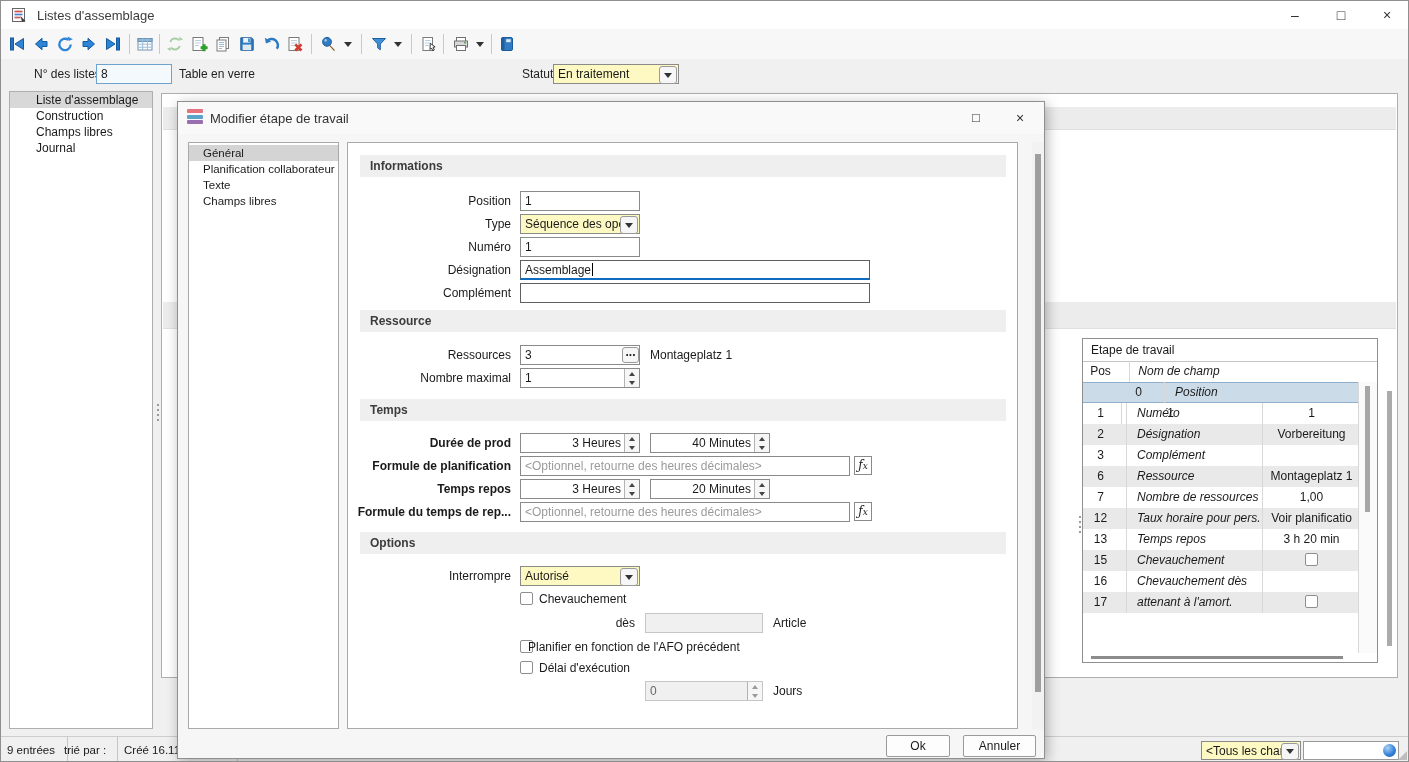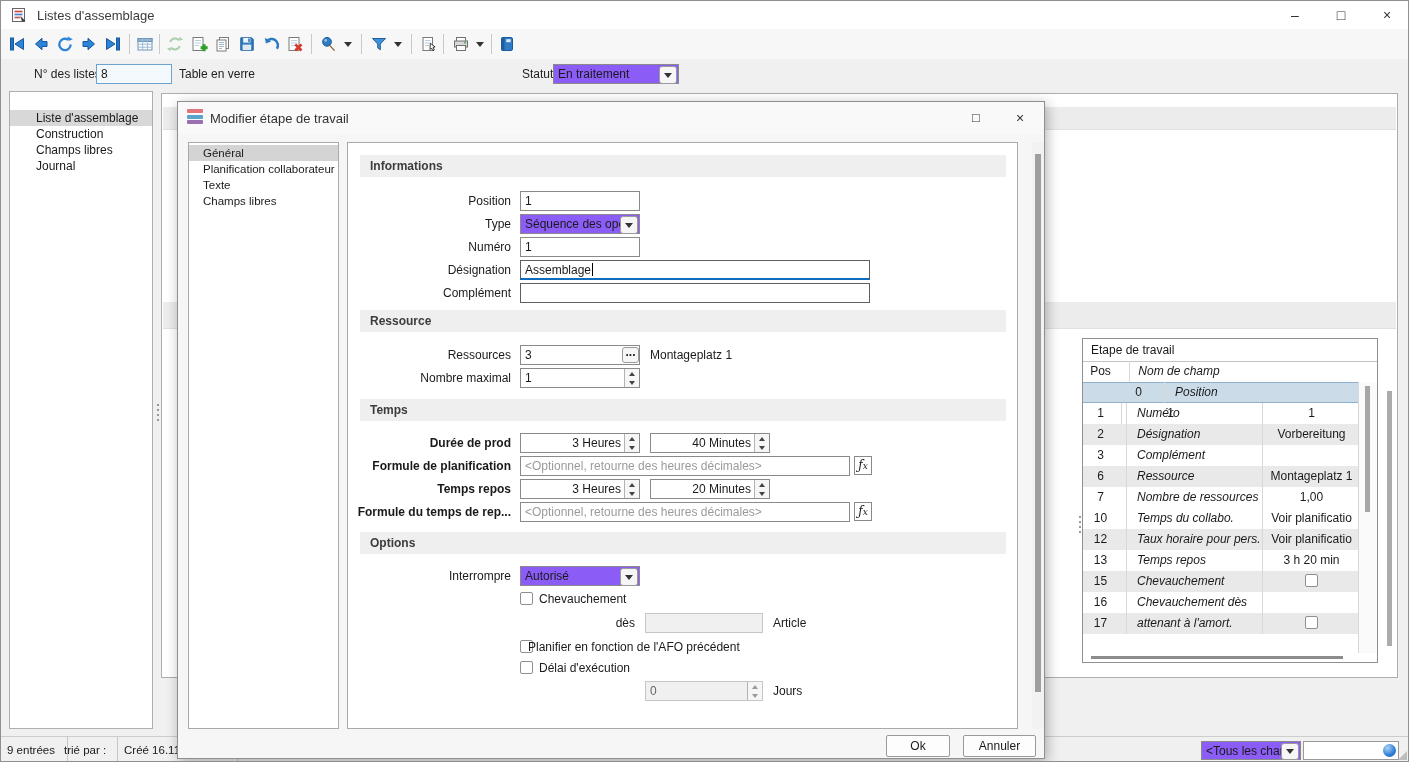--- a/index.html
+++ b/index.html
@@ -13,21 +13,21 @@
   #toolbar{left:0;top:28px;width:1409px;height:30px;background:#f7f7f7;border-bottom:1px solid #e0e0e0;}
   .tbtn{position:absolute;top:3px;width:24px;height:24px;display:flex;align-items:center;justify-content:center;}
   .tarrow{position:absolute;top:3px;width:14px;height:24px;display:flex;align-items:center;justify-content:center;}
   .tarrow i{width:0;height:0;border-left:4px solid transparent;border-right:4px solid transparent;border-top:5px solid #333;}
   .tsep{position:absolute;top:5px;width:1px;height:20px;background:#c9c9c9;}
   
   #filterbar{left:0;top:58px;width:1409px;height:30px;background:#f0f0f0;}
   .flab{position:absolute;top:8px;color:#222;}
   #lists-input{position:absolute;left:95px;top:5px;width:76px;height:20px;background:#f3f9fd;border:1px solid #6da3cc;box-sizing:border-box;line-height:18px;padding-left:4px;}
   
-  .combo{position:absolute;height:20px;background:#8b5cf6;border:1px solid #8a8a8a;box-sizing:border-box;}
+  .combo{position:absolute;height:20px;background:#fef9c3;border:1px solid #8a8a8a;box-sizing:border-box;}
   .combo .val{position:absolute;left:4px;right:19px;top:2px;white-space:nowrap;overflow:hidden;}
   .combo .cbtn{position:absolute;right:1px;top:1px;width:16px;height:16px;background:#f6f6f6;border:1px solid #9a9a9a;border-radius:3px;display:flex;align-items:center;justify-content:center;}
   .combo .cbtn i{width:0;height:0;border-left:4px solid transparent;border-right:4px solid transparent;border-top:5px solid #333;}
   .tinput{position:absolute;height:20px;background:#fff;border:1px solid #8a8a8a;box-sizing:border-box;line-height:18px;padding-left:4px;white-space:nowrap;overflow:hidden;}
   .tinput.focused{border-color:#5f5f5f;border-bottom:2px solid #0f6cbd;}
   .tinput.disabled{background:#f0f0f0;border-color:#c6c6c6;color:#555;}
   .caret{display:inline-block;width:1px;height:13px;background:#000;vertical-align:-2px;margin-left:1px;}
   .placeholder{color:#9b9b9b;}
   .spin{position:absolute;height:20px;background:#fff;border:1px solid #8a8a8a;box-sizing:border-box;}
   .spin .stxt{position:absolute;left:4px;right:18px;top:2px;text-align:right;white-space:nowrap;overflow:hidden;}
@@ -253,21 +253,21 @@
     <span class="flab" style="left:521px">Statut</span>
     <div class="combo" style="left:552px;top:5px;width:126px">
       <span class="val">En traitement</span>
       <span class="cbtn">
           <i></i>
         </span>
     </div>
   </div>
 
   <div class="abs" id="sidebar">
-    <div id="sidebar-list" style="padding-top:18px">
+    <div id="sidebar-list" style="padding-top:0">
         <div class="list-item selected">Liste d'assemblage</div>
         <div class="list-item">Construction</div>
         <div class="list-item">Champs libres</div>
         <div class="list-item">Journal</div>
       </div>
   </div>
   <div class="abs splitdots" style="left:156px;top:400px">
       <b></b>
       <b></b>
       <b></b>
@@ -306,21 +306,20 @@
       <div class="c-name">Nom de champ</div>
       <div class="c-val">Valeur</div>
     </div>
     <div id="etape-rows">
         <div class="t-row alt sel"><div class="c-pos">0</div><div class="c-name">Position</div><div class="c-val">1</div></div>
         <div class="t-row"><div class="c-pos">1</div><div class="c-name">Numéro</div><div class="c-val">1</div></div>
         <div class="t-row alt"><div class="c-pos">2</div><div class="c-name">Désignation</div><div class="c-val">Vorbereitung</div></div>
         <div class="t-row"><div class="c-pos">3</div><div class="c-name">Complément</div><div class="c-val"></div></div>
         <div class="t-row alt"><div class="c-pos">6</div><div class="c-name">Ressource</div><div class="c-val">Montageplatz 1</div></div>
         <div class="t-row"><div class="c-pos">7</div><div class="c-name">Nombre de ressources ...</div><div class="c-val">1,00</div></div>
-        <div class="t-row"><div class="c-pos">10</div><div class="c-name">Temps du collabo.</div><div class="c-val">Voir planificatio</div></div>
         <div class="t-row alt"><div class="c-pos">12</div><div class="c-name">Taux horaire pour pers.</div><div class="c-val">Voir planificatio</div></div>
         <div class="t-row"><div class="c-pos">13</div><div class="c-name">Temps repos</div><div class="c-val">3 h 20 min</div></div>
         <div class="t-row alt"><div class="c-pos">15</div><div class="c-name">Chevauchement</div><div class="c-val"><span class="cb"></span></div></div>
         <div class="t-row"><div class="c-pos">16</div><div class="c-name">Chevauchement dès</div><div class="c-val"></div></div>
         <div class="t-row alt"><div class="c-pos">17</div><div class="c-name">attenant à l'amort.</div><div class="c-val"><span class="cb"></span></div></div>
       </div>
     <div id="etape-vscroll">
         <div id="etape-vthumb"></div>
       </div>
     <div id="etape-hthumb"></div>

